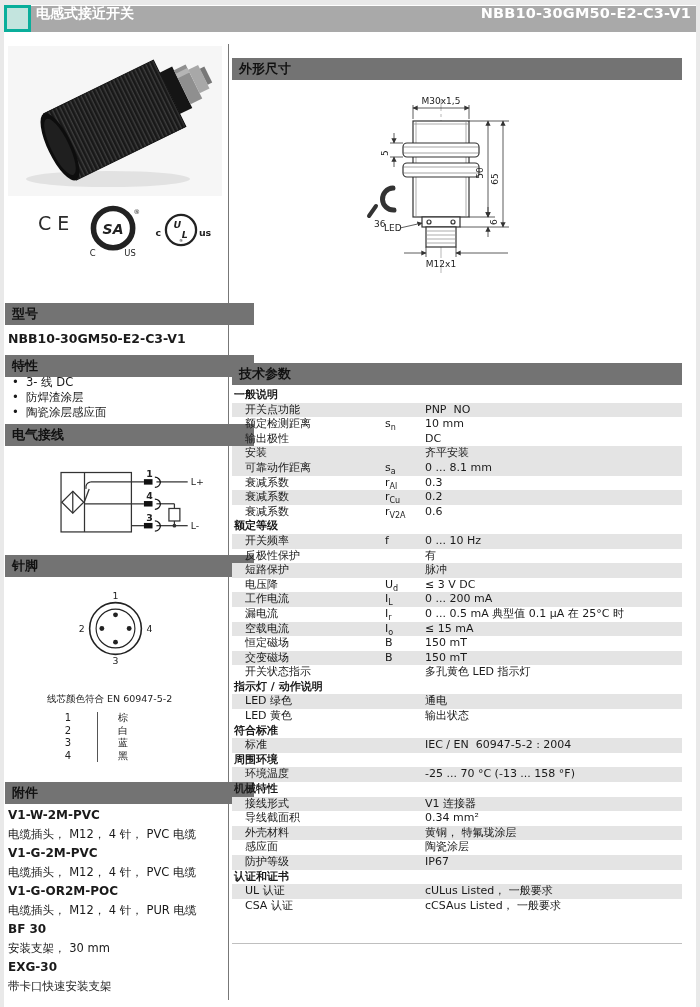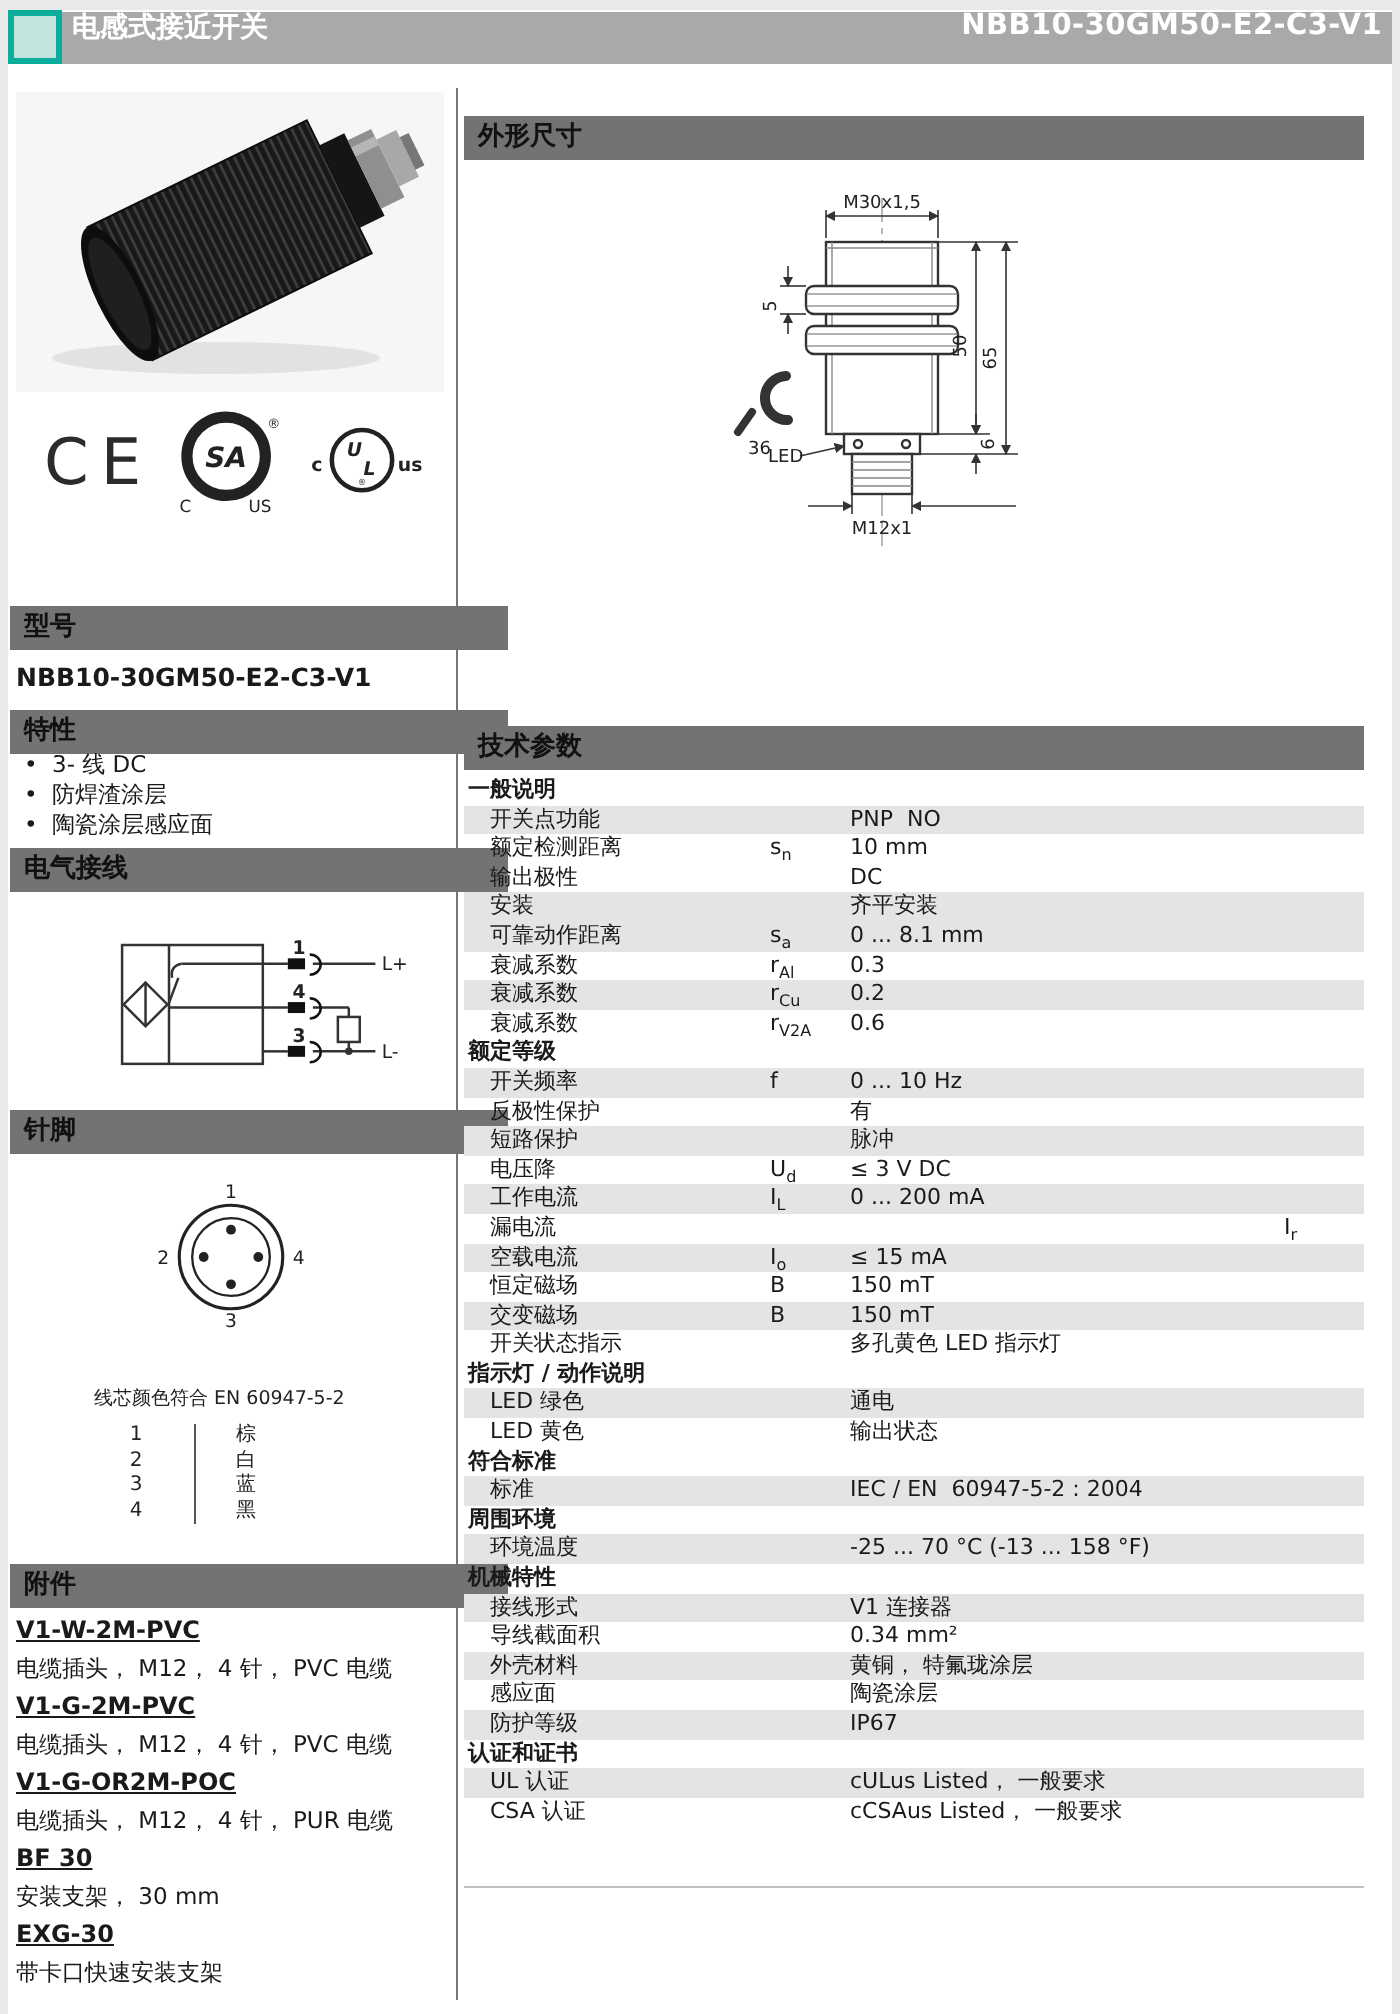--- a/index.html
+++ b/index.html
@@ -14,36 +14,36 @@
   .hdr-title{position:absolute;left:36px;top:5px;font-size:14px;font-weight:bold;color:#fff;}
   .hdr-model{position:absolute;right:9px;top:5px;font-size:14.5px;font-weight:bold;color:#fff;letter-spacing:.2px;}
   .sq{position:absolute;left:4px;top:5px;width:21px;height:21px;background:#c3e4de;border:3px solid #0aae9b;z-index:10;}
   
   .bar{position:absolute;background:#737373;font-weight:bold;font-size:13px;color:#111;height:22px;line-height:22px;padding-left:7px;box-sizing:border-box;}
   .bar-l{left:5px;width:249px;}
   .bar-r{left:232px;width:450px;}
   .vdiv{position:absolute;left:228px;top:44px;height:956px;width:1px;background:#777;}
   
   #photo{position:absolute;left:8px;top:46px;}
-  #ce{position:absolute;left:22px;top:212px;font-size:32px;letter-spacing:6px;color:#2b2b2b;}
+  #ce{position:absolute;left:38px;top:212px;font-size:19px;letter-spacing:6px;color:#2b2b2b;}
   #csa{position:absolute;left:86px;top:202px;}
   #ul{position:absolute;left:148px;top:210px;}
   #model-name{position:absolute;left:8px;top:331px;font-size:12.5px;font-weight:bold;}
   #features{position:absolute;left:12px;top:375px;font-size:11.5px;line-height:15px;}
   .feat{display:flex;}
   .fb{width:14px;}
   #wiring-svg{position:absolute;left:45px;top:460px;}
   #pins-svg{position:absolute;left:58px;top:591px;}
   #wirenote{position:absolute;left:47px;top:693px;font-size:9.5px;color:#222;}
   #wiretab{position:absolute;left:55px;top:712px;font-size:10px;line-height:12.5px;color:#222;}
   .wr{display:flex;}
   .wr .n{width:26px;text-align:center;}
   .wr .c{margin-left:16px;border-left:1px solid #555;padding-left:20px;}
   #acc{position:absolute;left:8px;top:806px;width:214px;}
-  .acc-n{font-size:12px;font-weight:bold;line-height:19px;text-decoration:underline;}
+  .acc-n{font-size:12px;font-weight:bold;line-height:19px;}
   .acc-d{font-size:11.5px;line-height:19px;}
   
   #dim-svg{position:absolute;left:356px;top:95px;}
   #tech{position:absolute;left:232px;top:388px;width:450px;font-size:11px;}
   .sec{height:14.6px;line-height:14.6px;font-weight:bold;padding-left:2px;}
   .trow{display:flex;height:14.6px;line-height:14.6px;justify-content:space-between;}
   .trow.shade{background:#e4e4e4;}
   .c1{width:153px;padding-left:13px;box-sizing:border-box;overflow:hidden;white-space:nowrap;}
   .c2{width:40px;}
   .c2 sub{font-size:8px;}
@@ -346,20 +346,21 @@
       <span class="c3">≤ 3 V DC</span>
     </div>
     <div class="trow shade">
       <span class="c1">工作电流</span>
       <span class="c2">I<sub>L</sub></span>
       <span class="c3">0 ... 200 mA</span>
     </div>
     <div class="trow">
       <span class="c1">漏电流</span>
       <span class="c2">I<sub>r</sub></span>
+      <span class="c3">0 ... 0.5 mA 典型值 0.1 μA 在 25°C 时</span>
     </div>
     <div class="trow shade">
       <span class="c1">空载电流</span>
       <span class="c2">I<sub>o</sub></span>
       <span class="c3">≤ 15 mA</span>
     </div>
     <div class="trow">
       <span class="c1">恒定磁场</span>
       <span class="c2">B</span>
       <span class="c3">150 mT</span>

